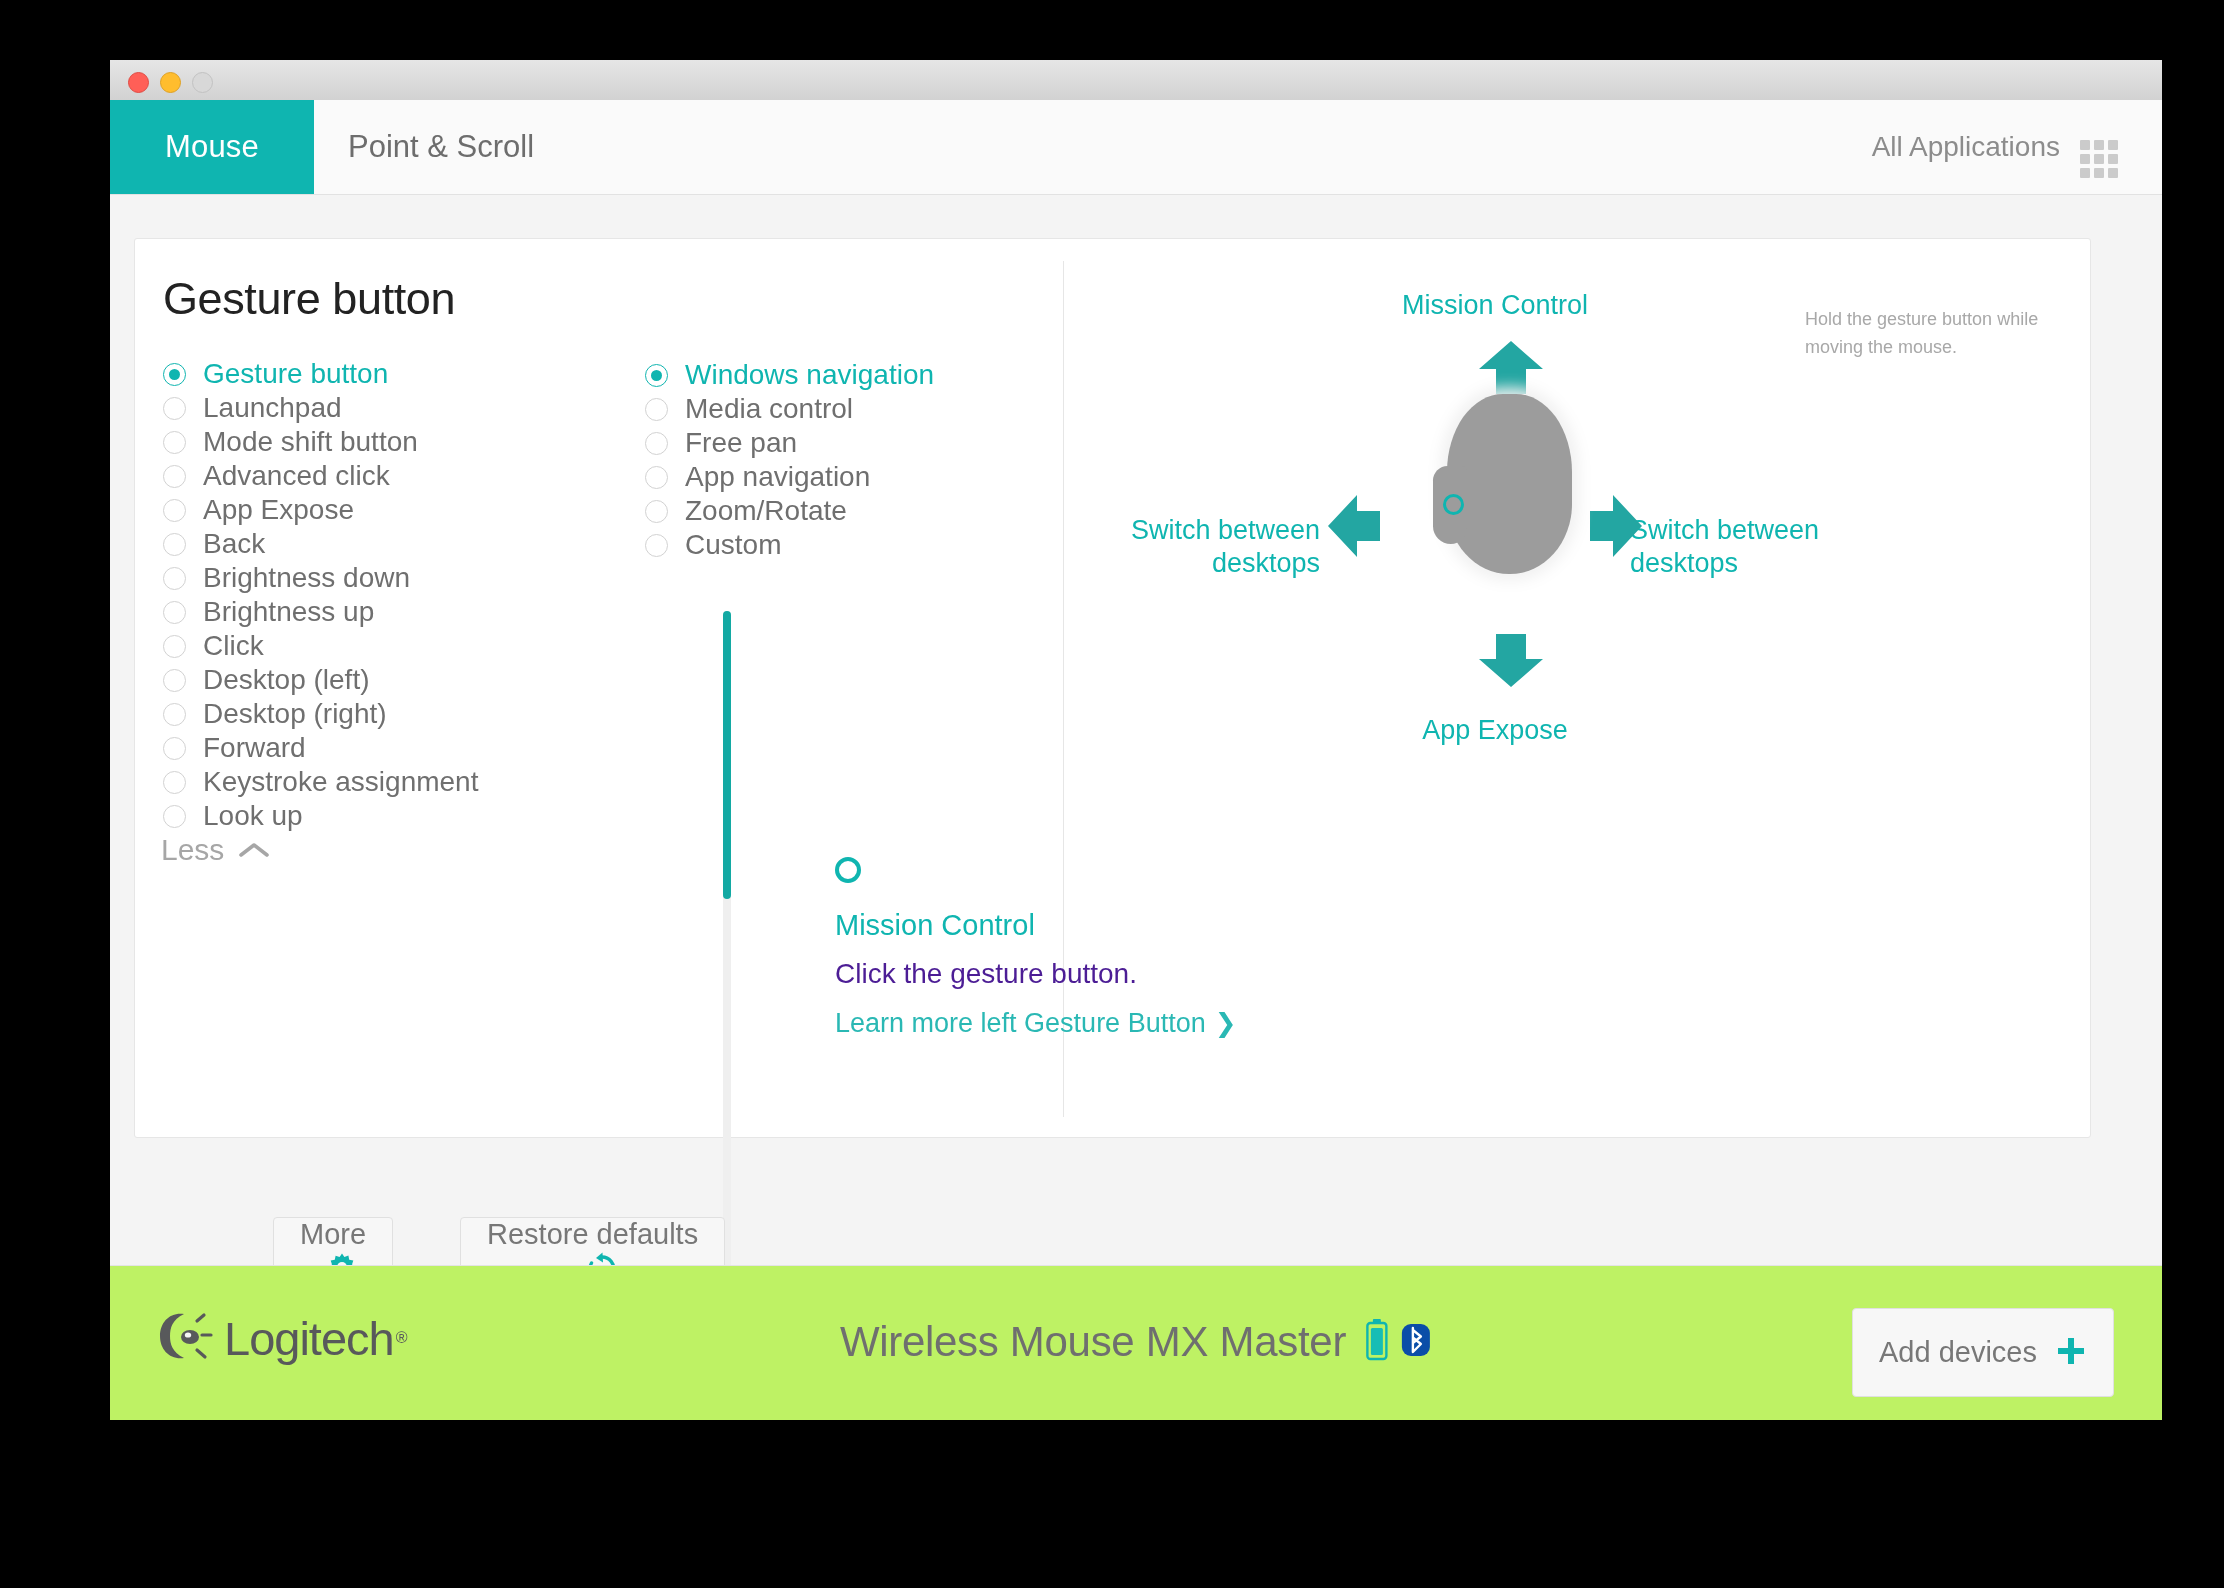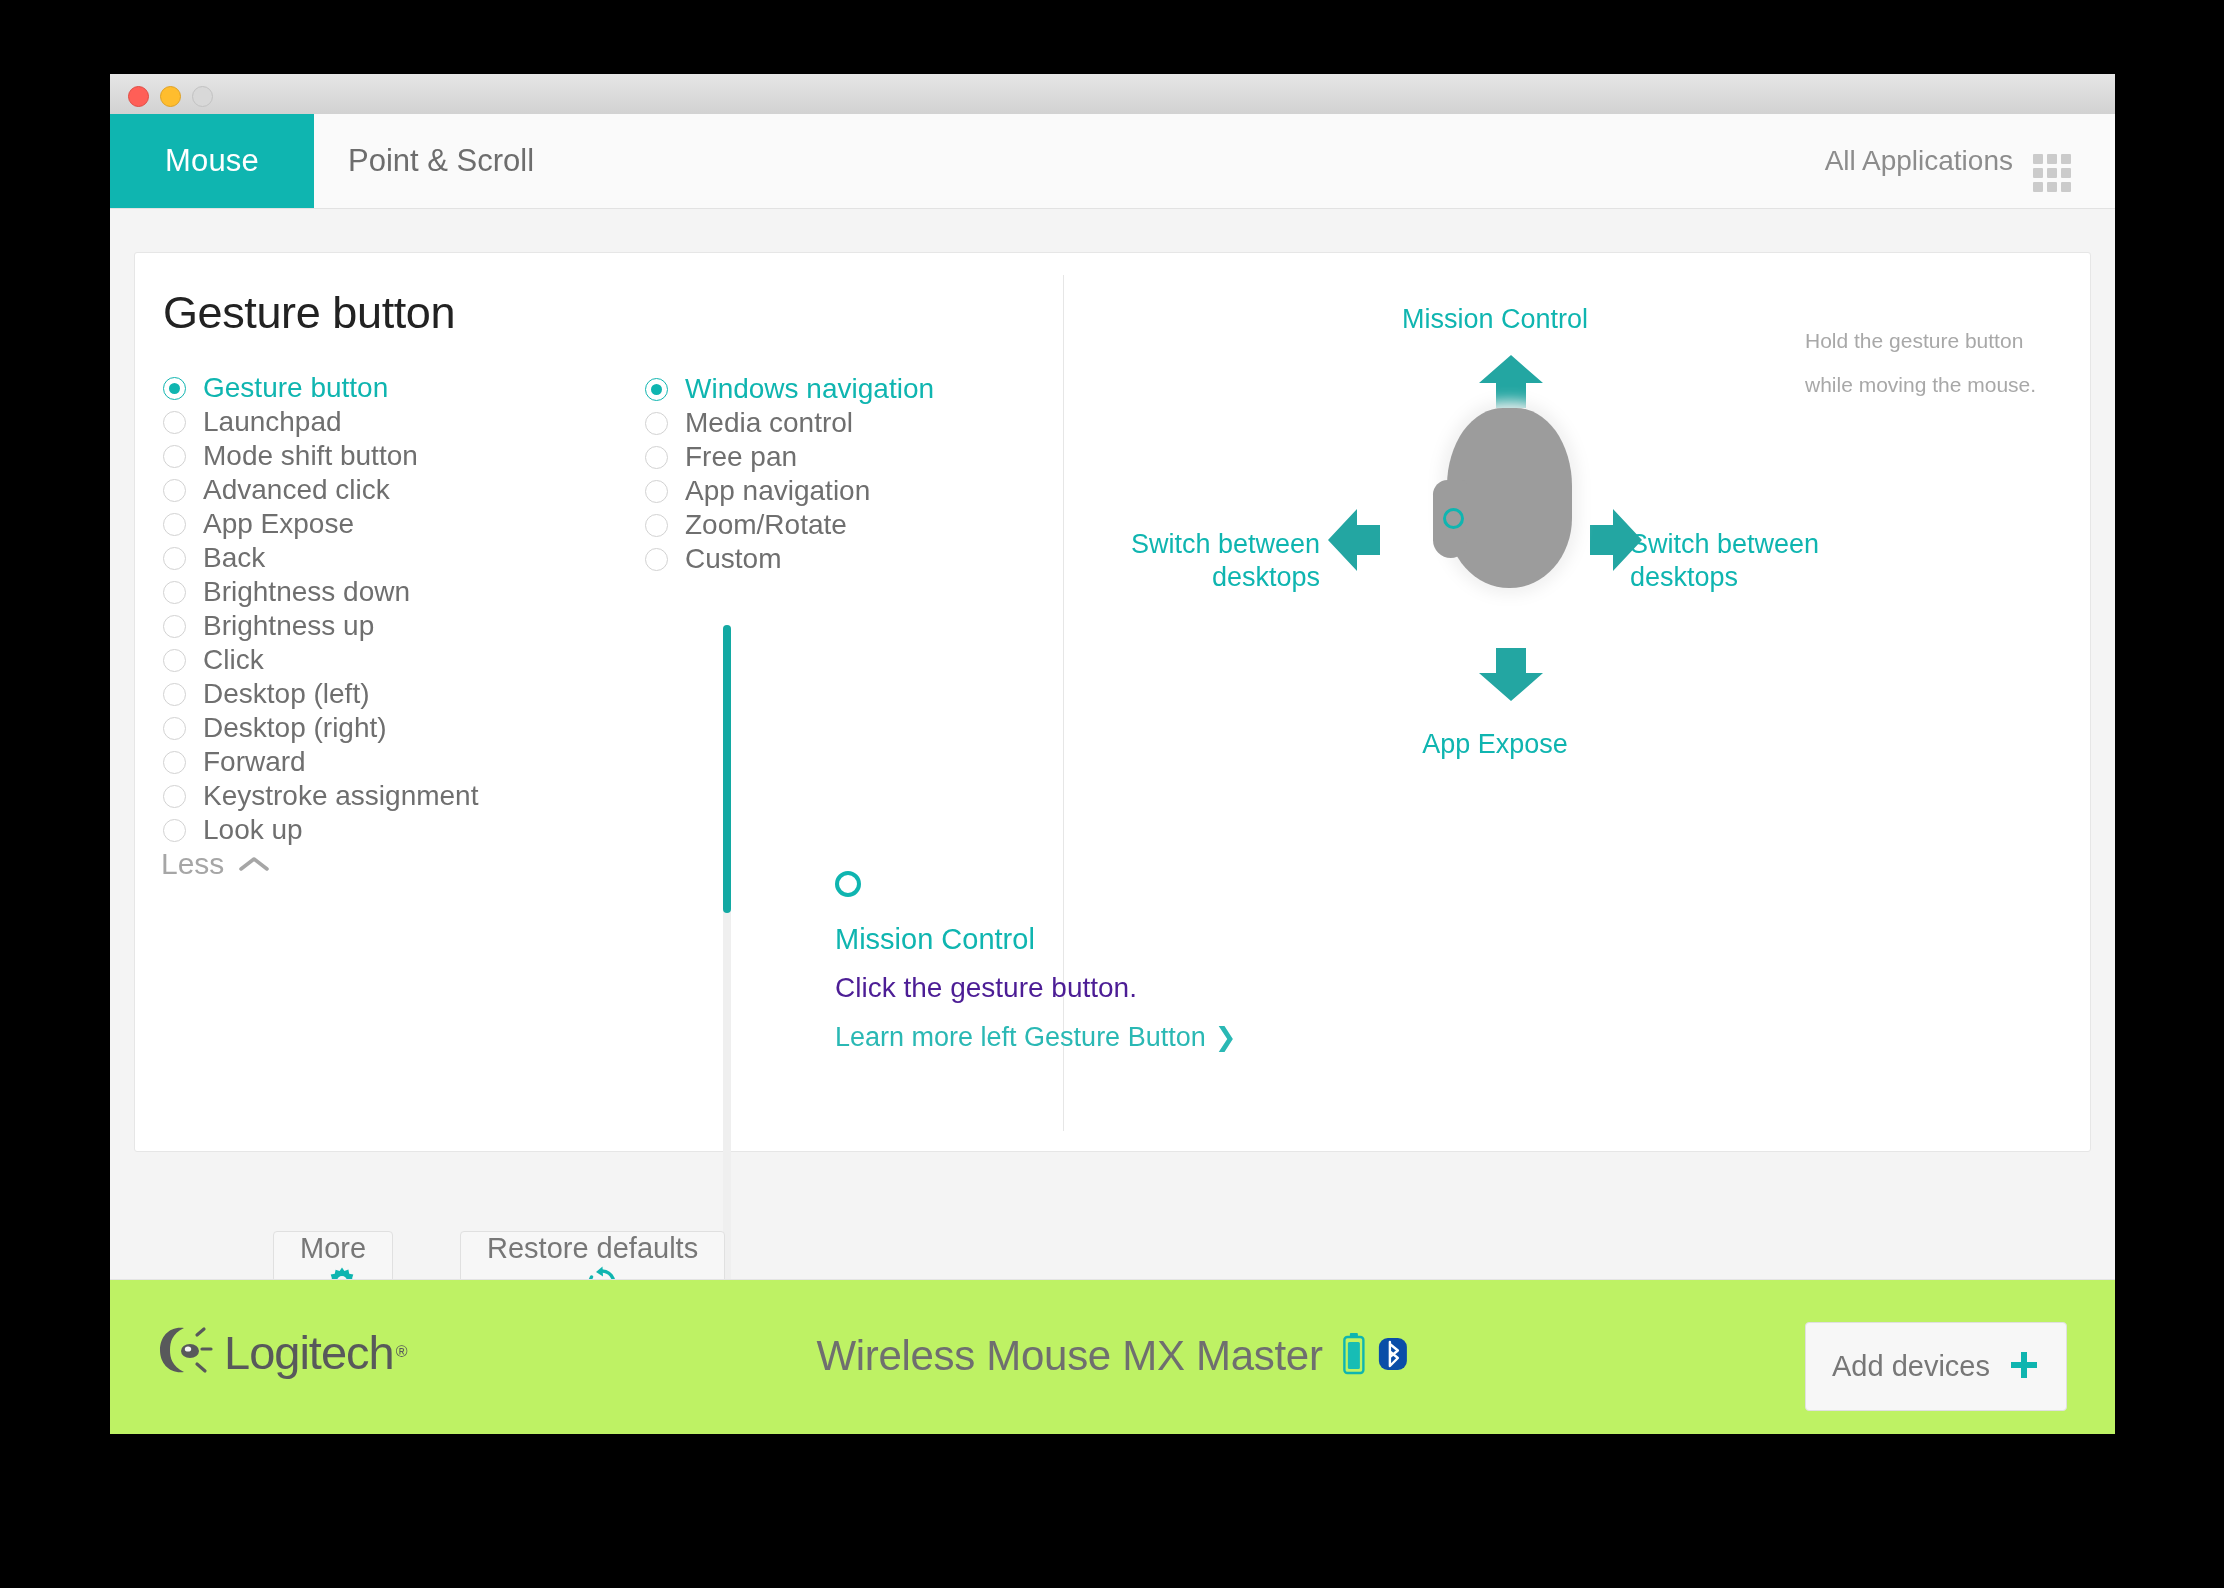--- a/index.html
+++ b/index.html
@@ -1,21 +1,22 @@
 <!DOCTYPE html>
 <html><head>
 <meta charset="utf-8">
 <style>
   html,body{margin:0;padding:0;background:#000;}
   body{width:2224px;height:1588px;overflow:hidden;font-family:"Liberation Sans","DejaVu Sans",sans-serif;}
 
   #window{
-    position:absolute;left:110px;top:74px;width:2005px;height:1360px;
+    position:absolute;left:110px;top:60px;width:2005px;height:1360px;
     background:#f4f4f4;overflow:hidden;
     box-shadow:0 2px 22px rgba(0,0,0,.35);
+    padding-left:47px;
   }
 
   
   #titlebar{
     position:absolute;left:0;top:0;width:100%;height:40px;
     background:linear-gradient(#e6e6e6,#d2d2d2);
     border-bottom:1px solid #bdbdbd;
   }
   .light{position:absolute;top:12px;width:19px;height:19px;border-radius:50%;}
   .light.red{left:18px;background:#ff5f57;border:1px solid #e04b43;}
@@ -78,21 +79,21 @@
   #sb-track{position:absolute;left:588px;top:372px;width:8px;height:660px;background:#efefef;border-radius:4px;}
   #sb-thumb{position:absolute;left:588px;top:372px;width:8px;height:288px;background:#13a9a3;border-radius:4px;}
 
   #less{
     position:absolute;left:26px;top:594px;display:flex;align-items:flex-end;color:#a6a6a6;font-size:30px;
   }
   #less .chev{margin-left:14px;display:inline-block;}
 
   
   #hold-hint{
-    position:absolute;left:1670px;top:66px;width:265px;color:#a8a8a8;font-size:21px;line-height:44px;
+    position:absolute;left:1670px;top:66px;width:265px;color:#a8a8a8;font-size:18px;line-height:28px;
   }
 
   #diagram{position:absolute;left:1040px;top:50px;width:640px;height:520px;}
 
   .diag-label{position:absolute;color:#0fb5b0;font-size:27px;line-height:33px;white-space:nowrap;}
   #lbl-top{left:50%;transform:translateX(-50%);top:0px;}
   #lbl-bottom{left:50%;transform:translateX(-50%);top:425px;}
   #lbl-left{left:-135px;top:225px;width:280px;text-align:right;white-space:normal;}
   #lbl-right{left:455px;top:225px;width:280px;text-align:left;white-space:normal;}
 

